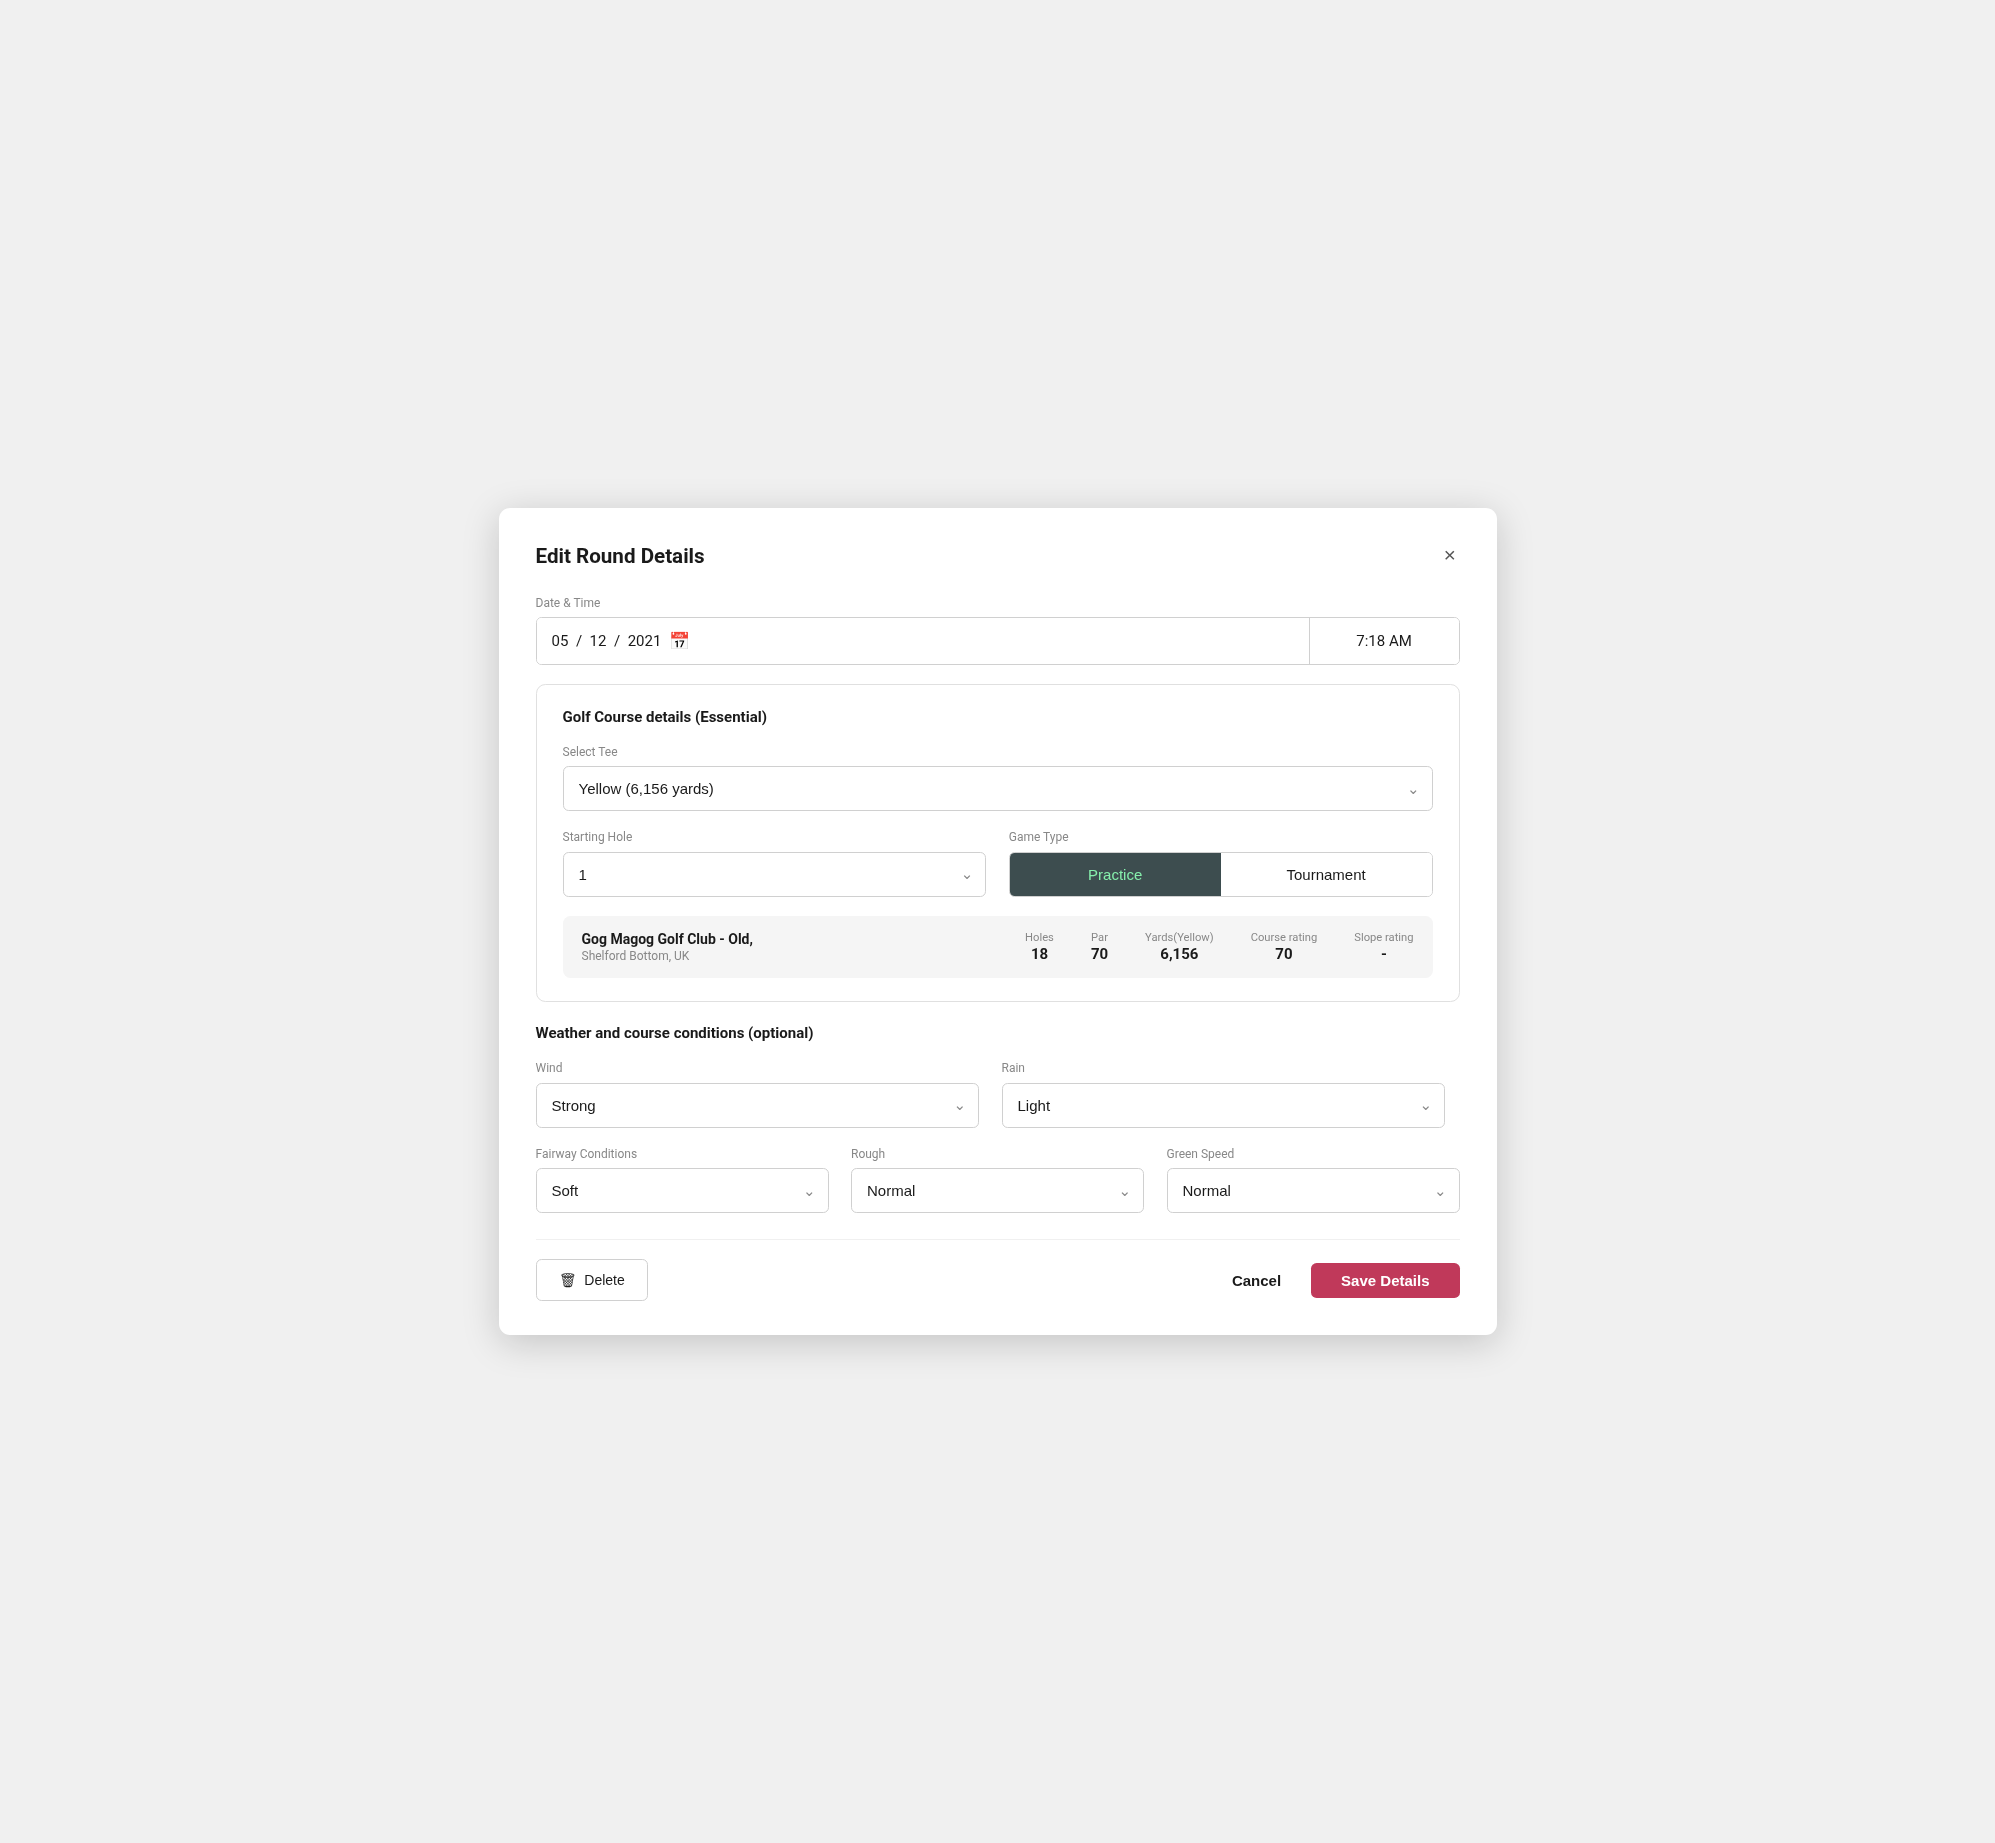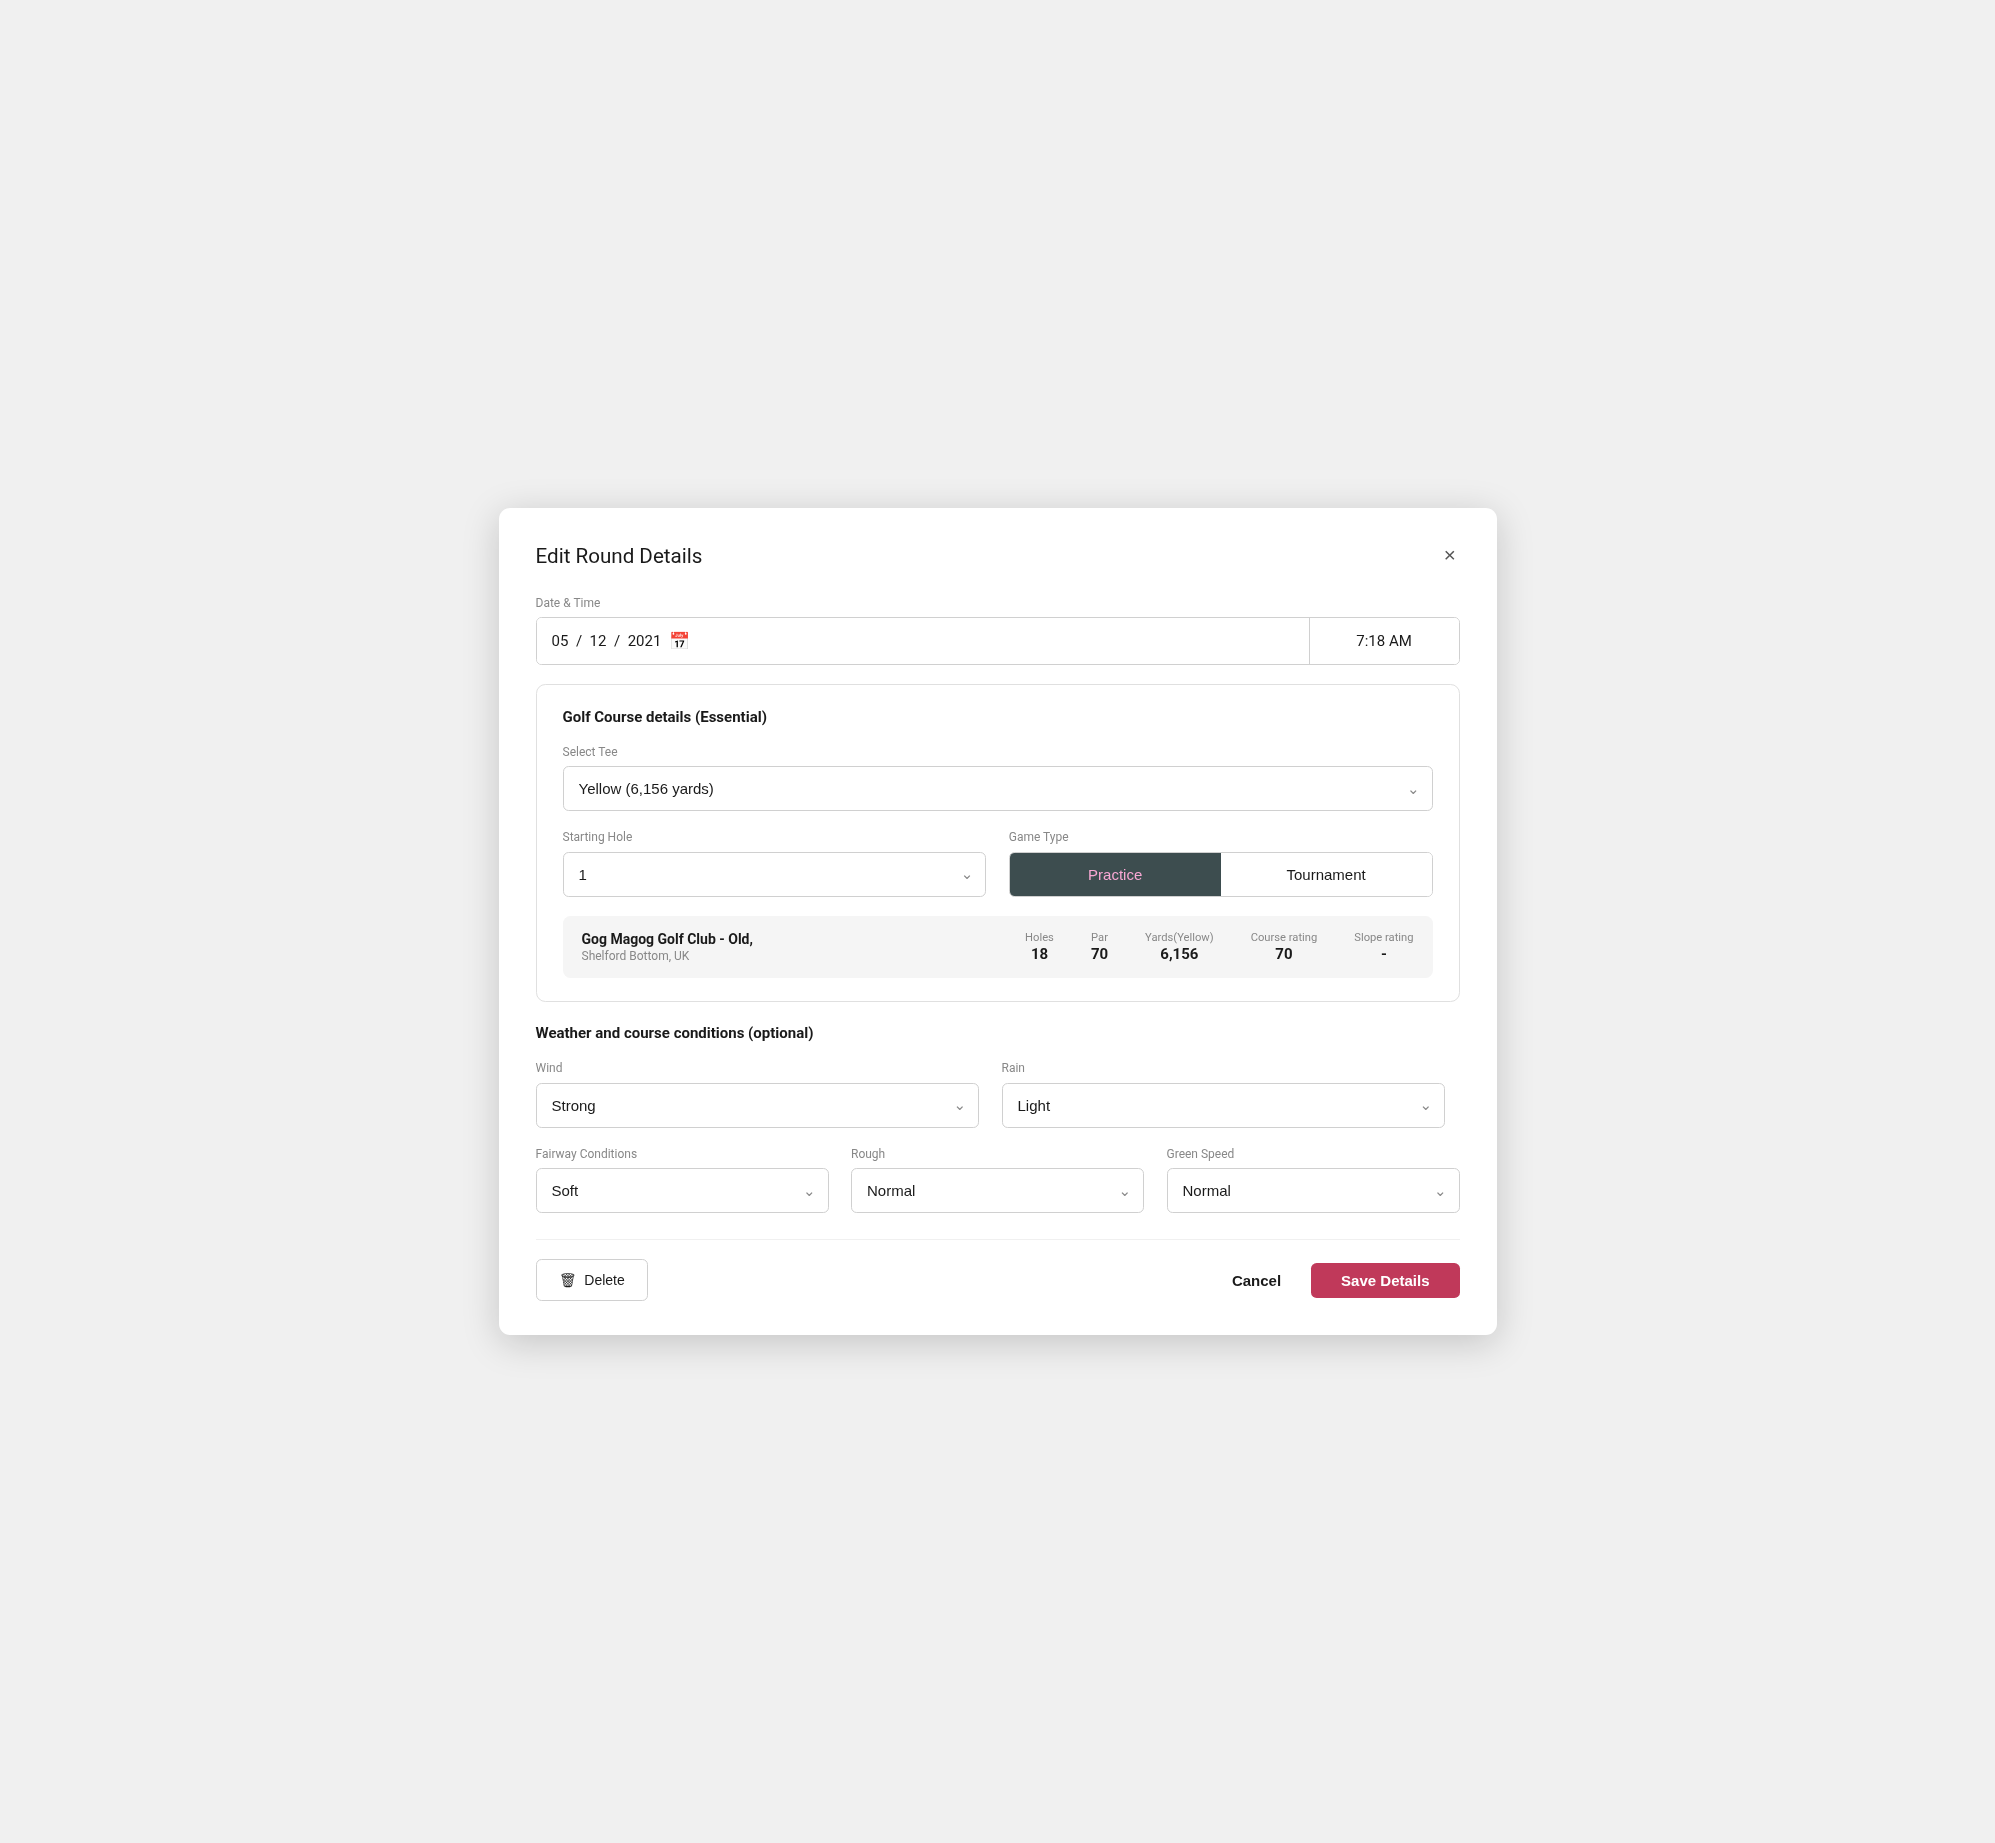--- a/index.html
+++ b/index.html
@@ -20,21 +20,21 @@
       position: relative;
     }
     .modal-header {
       display: flex;
       align-items: center;
       justify-content: space-between;
       margin-bottom: 26px;
     }
     .modal-title {
       font-size: 20.6px;
-      font-weight: 400;
+      font-weight: 700;
       color: #1a1a1a;
     }
     .close-btn {
       background: none;
       border: none;
       cursor: pointer;
       font-size: 20.6px;
       color: #555;
       line-height: 1;
       padding: 3.7px;
@@ -173,21 +173,21 @@
       flex: 1;
       padding: 13px 15px;
       font-size: 15px;
       font-weight: 500;
       border: none;
       cursor: pointer;
       transition: background 0.2s;
     }
     .toggle-btn.active {
       background: #3d4d4f;
-      color: #f9a8d4;
+      color: #86efac;
     }
     .toggle-btn.inactive {
       background: #fff;
       color: #1a1a1a;
     }
     .course-info-bar {
       background: #f5f5f5;
       border-radius: 7.5px;
       padding: 15px 19px;
       display: flex;

